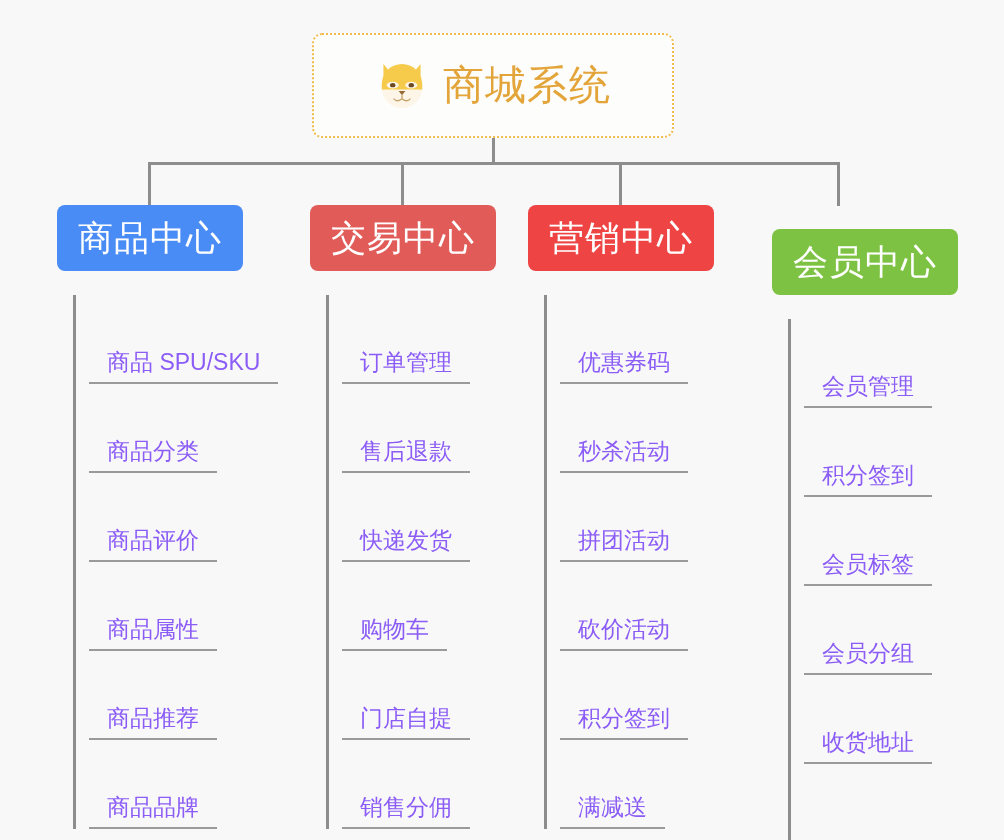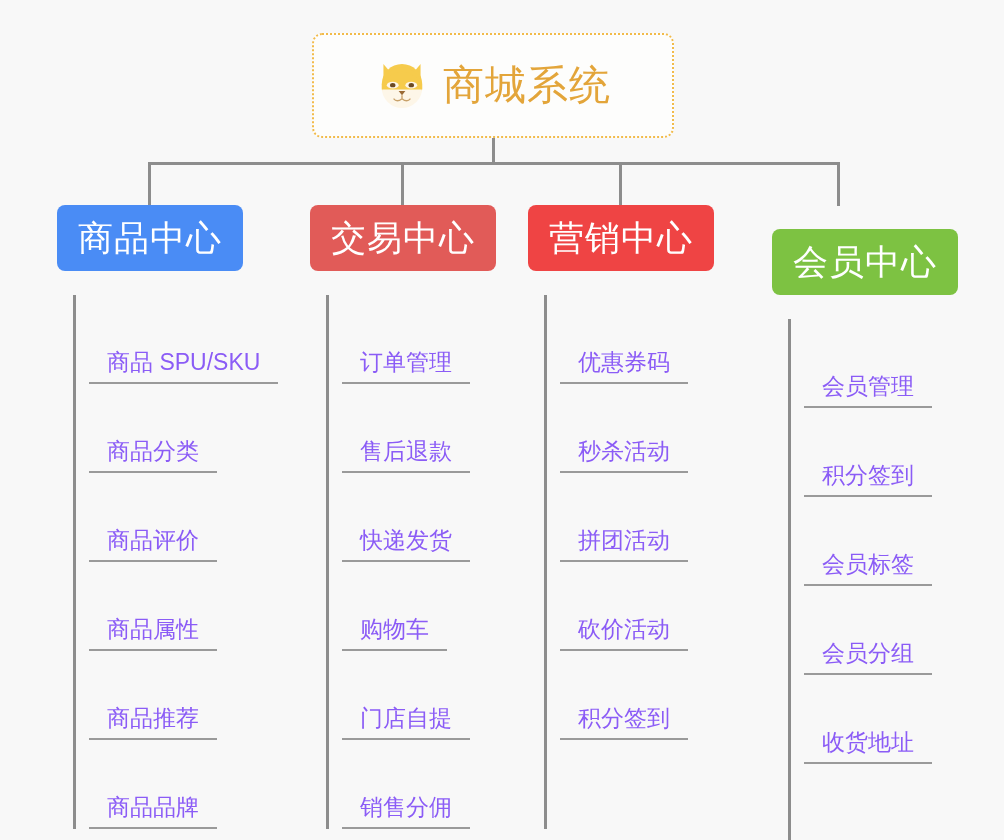--- a/index.html
+++ b/index.html
@@ -210,20 +210,23 @@
         </div>
       <div class="leaf-item">
           <span class="leaf-text">拼团活动</span>
         </div>
       <div class="leaf-item">
           <span class="leaf-text">砍价活动</span>
         </div>
       <div class="leaf-item">
           <span class="leaf-text">积分签到</span>
         </div>
+      <div class="leaf-item">
+          <span class="leaf-text">满减送</span>
+        </div>
     </div>
   </div>
 
   <div class="branch" style="left:772px; width:186px;margin-top:24px;">
     <div class="branch-head" style="background:#7dc242;">
       <span>会员中心</span>
     </div>
     <div class="leaf-list">
       <div class="leaf-spine" style="height:534px;"></div>
       <div class="leaf-item">

